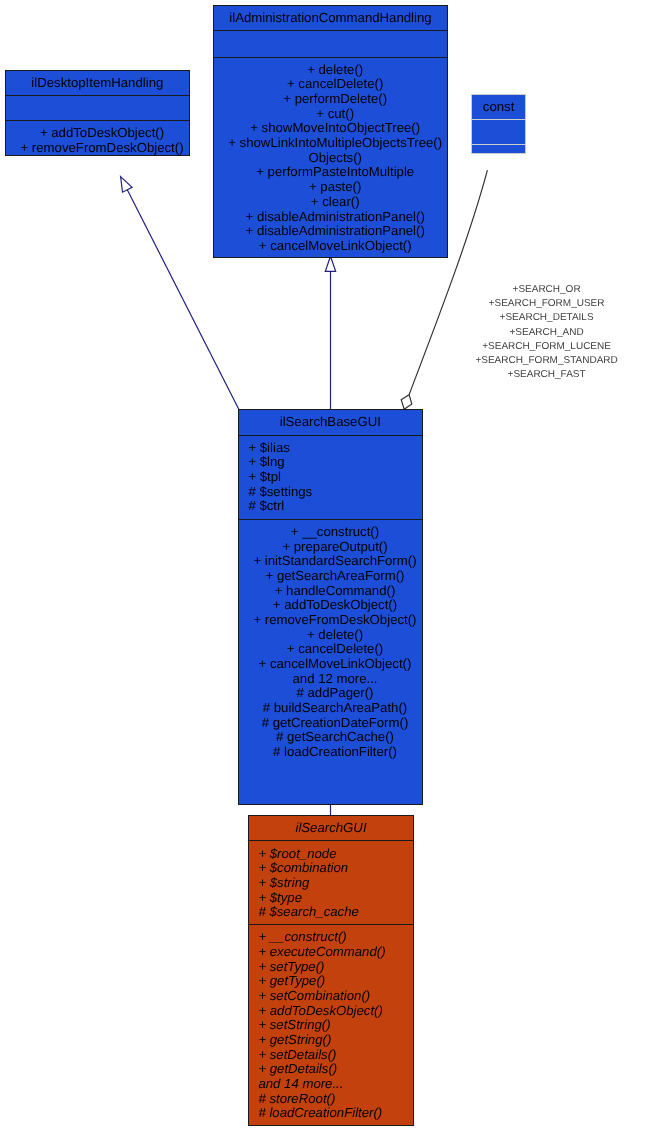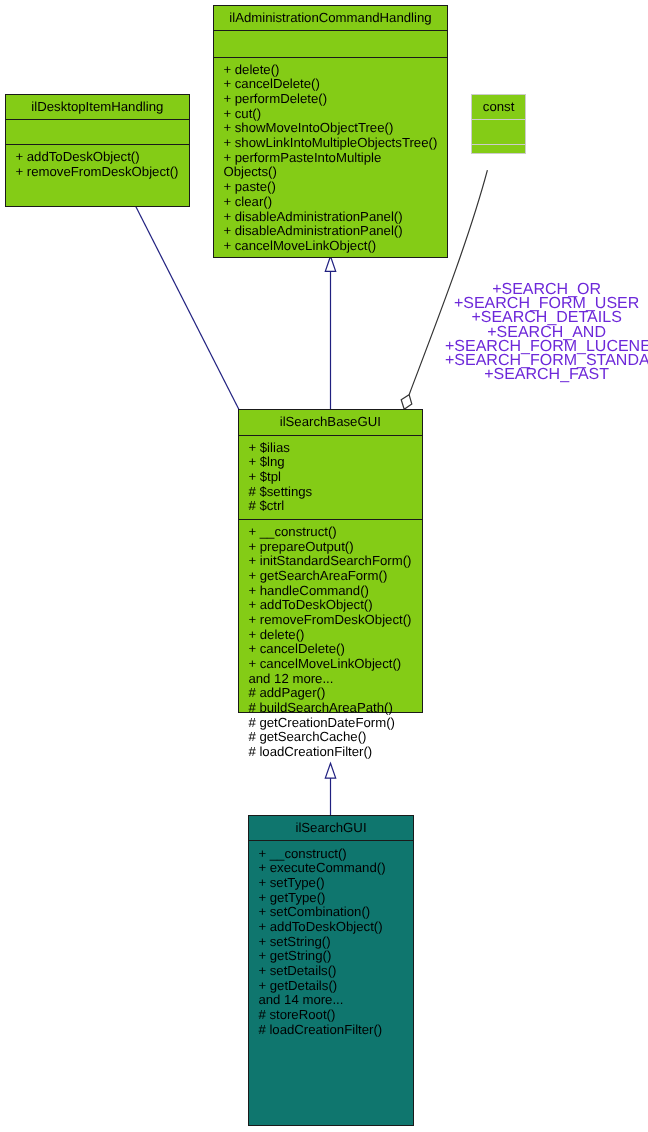--- a/index.html
+++ b/index.html
@@ -1,36 +1,36 @@
 <!DOCTYPE html>
 <html><head>
 <meta charset="utf-8">
 <title>Class Diagram</title>
 <style>
   html,body{margin:0;padding:0;background:#ffffff;}
   body{width:648px;height:1132px;overflow:hidden;font-family:"Liberation Sans",sans-serif;-webkit-font-smoothing:antialiased;text-rendering:geometricPrecision;}
   #canvas{position:relative;width:648px;height:1132px;}
   svg#edges{position:absolute;left:0;top:0;width:648px;height:1132px;}
-  .node{position:absolute;box-sizing:border-box;background:#84cc16;
+  .node{position:absolute;box-sizing:border-box;background:#1d4ed8;
         font-size:13.2px;color:#000;will-change:transform;}
   .node .sec{box-sizing:border-box;}
   .n-plain{border:1.3px solid #1a1a1a;}
   .n-plain .sec{border-bottom:1.3px solid #1a1a1a;}
-  .n-plain .lastsec{border-bottom:none;}
-  .n-hl{border:1.3px solid #1a1a1a;background:#0f766e;}
+  .n-plain .lastsec{border-bottom:none;text-align:center;}
+  .n-hl{border:1.3px solid #1a1a1a;background:#c2410c;font-style:italic;}
   .n-hl .sec{border-bottom:1.3px solid #1a1a1a;}
   .n-hl .lastsec{border-bottom:none;}
   .n-const{border:1px solid #cccccc;}
   .n-const .sec{border-bottom:1px solid #cccccc;}
   .n-const .lastsec{border-bottom:none;}
   .title{text-align:center;position:relative;}
   .title .ttxt{position:absolute;left:0;right:0;top:5.2px;line-height:14.67px;}
   .rows{text-align:left;padding-left:9.4px;padding-top:5.2px;}
   .row{white-space:pre;line-height:14.67px;}
-  .edgelabel{position:absolute;text-align:center;font-size:16px;color:#6d28d9;will-change:transform;}
+  .edgelabel{position:absolute;text-align:center;font-size:10px;color:#404040;will-change:transform;}
   .edgelabel .row{white-space:pre;line-height:14.17px;}
   #edges .inh-line{stroke:#202080;stroke-width:1.2;fill:none;}
   #edges .inh-head{stroke:#202080;stroke-width:1.2;fill:#ffffff;}
   #edges .usg-line{stroke:#333333;stroke-width:1.2;fill:none;}
   #edges .usg-dia{stroke:#333333;stroke-width:1.2;fill:#ffffff;}
 </style>
 </head>
 <body>
 
 <div id="canvas">
@@ -51,21 +51,21 @@
       <path class="inh-line" d="M330.5,815.0 L330.5,778.1"></path>
       <path class="inh-head" d="M330.5,763.2 L335.7,778.1 L325.3,778.1 Z"></path>
     </g>
 
     <g>
       <path class="usg-line" d="M487.4,170.1 C468.7,239.9 436.4,322.5 409.1,394.7"></path>
       <path class="usg-dia" d="M409.1,394.7 L411.8,404.1 L404.2,409.3 L401.2,399.7 Z"></path>
     </g>
   </svg>
 
-  <div class="node n-plain" style="left:5.1px;top:94px;width:184.7px;height:113px;">
+  <div class="node n-plain" style="left:5.1px;top:70px;width:184.7px;height:86px;">
     <div class="sec title" style="height:24.5px;">
         <span class="ttxt">ilDesktopItemHandling</span>
       </div>
     <div class="sec rows" style="height:25.4px;">
         <div class="row">&nbsp;</div>
       </div>
     <div class="sec rows lastsec" style="height:40.7px;">
         <div class="row">+ addToDeskObject()</div>
         <div class="row">+ removeFromDeskObject()</div>
       </div>
@@ -78,43 +78,43 @@
     <div class="sec rows" style="height:26.3px;">
         <div class="row">&nbsp;</div>
       </div>
     <div class="sec rows lastsec" style="height:200.9px;">
         <div class="row">+ delete()</div>
         <div class="row">+ cancelDelete()</div>
         <div class="row">+ performDelete()</div>
         <div class="row">+ cut()</div>
         <div class="row">+ showMoveIntoObjectTree()</div>
         <div class="row">+ showLinkIntoMultipleObjectsTree()</div>
+        <div class="row">Objects()</div>
         <div class="row">+ performPasteIntoMultiple</div>
-        <div class="row">Objects()</div>
         <div class="row">+ paste()</div>
         <div class="row">+ clear()</div>
         <div class="row">+ disableAdministrationPanel()</div>
         <div class="row">+ disableAdministrationPanel()</div>
         <div class="row">+ cancelMoveLinkObject()</div>
       </div>
   </div>
 
   <div class="node n-const" style="left:470.8px;top:93.9px;width:55.2px;height:60px;">
     <div class="sec title" style="height:24.7px;">
         <span class="ttxt">const</span>
       </div>
     <div class="sec rows" style="height:25.2px;">
         <div class="row">&nbsp;</div>
       </div>
     <div class="sec rows lastsec" style="height:26px;">
         <div class="row">&nbsp;</div>
       </div>
   </div>
 
-  <div class="node n-plain" style="left:238.4px;top:409.3px;width:184.6px;height:304px;">
+  <div class="node n-plain" style="left:238.4px;top:409.3px;width:184.6px;height:396px;">
     <div class="sec title" style="height:25.5px;">
         <span class="ttxt">ilSearchBaseGUI</span>
       </div>
     <div class="sec rows" style="height:84.2px;">
         <div class="row">+ $ilias</div>
         <div class="row">+ $lng</div>
         <div class="row">+ $tpl</div>
         <div class="row"># $settings</div>
         <div class="row"># $ctrl</div>
       </div>
@@ -135,20 +135,27 @@
         <div class="row"># getCreationDateForm()</div>
         <div class="row"># getSearchCache()</div>
         <div class="row"># loadCreationFilter()</div>
       </div>
   </div>
 
   <div class="node n-hl" style="left:247.6px;top:814.9px;width:166.0px;height:311.1px;">
     <div class="sec title" style="height:25.4px;">
         <span class="ttxt">ilSearchGUI</span>
       </div>
+    <div class="sec rows" style="height:83.8px;">
+        <div class="row">+ $root_node</div>
+        <div class="row">+ $combination</div>
+        <div class="row">+ $string</div>
+        <div class="row">+ $type</div>
+        <div class="row"># $search_cache</div>
+      </div>
     <div class="sec rows lastsec" style="height:201.9px;">
         <div class="row">+ __construct()</div>
         <div class="row">+ executeCommand()</div>
         <div class="row">+ setType()</div>
         <div class="row">+ getType()</div>
         <div class="row">+ setCombination()</div>
         <div class="row">+ addToDeskObject()</div>
         <div class="row">+ setString()</div>
         <div class="row">+ getString()</div>
         <div class="row">+ setDetails()</div>

